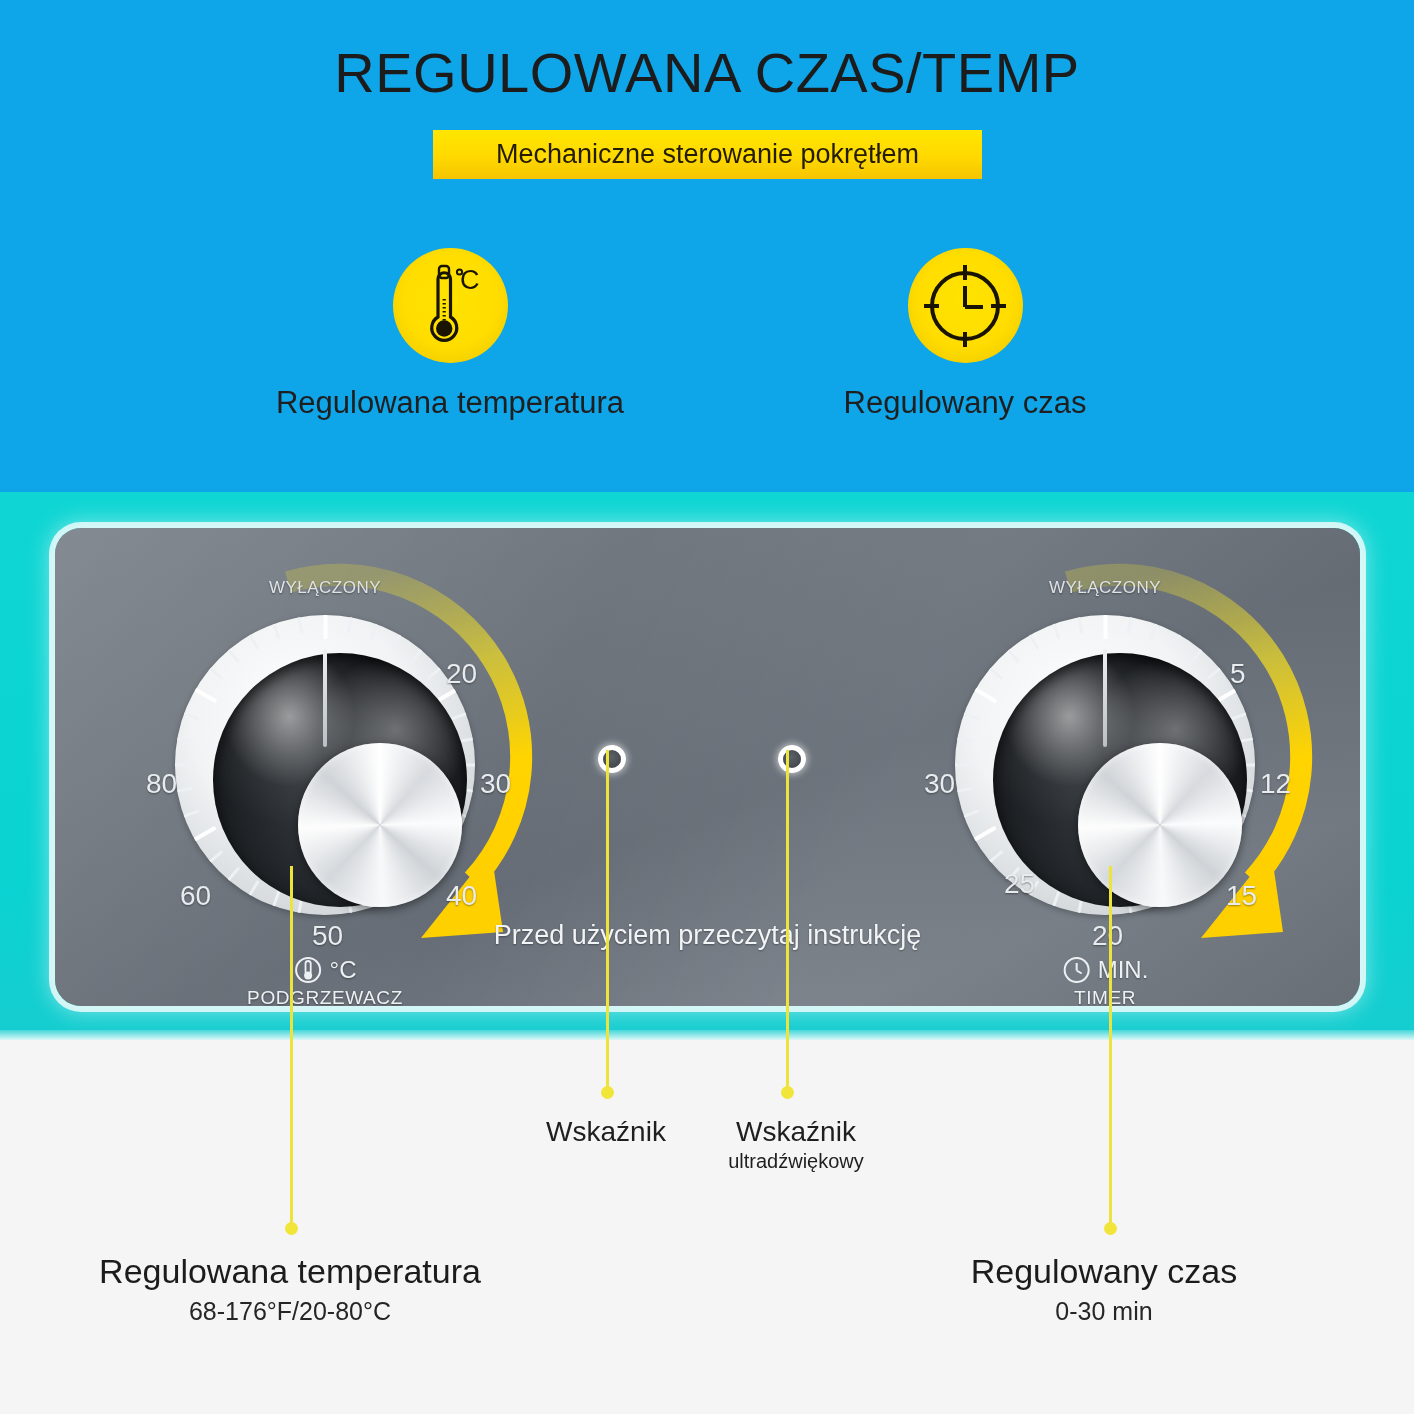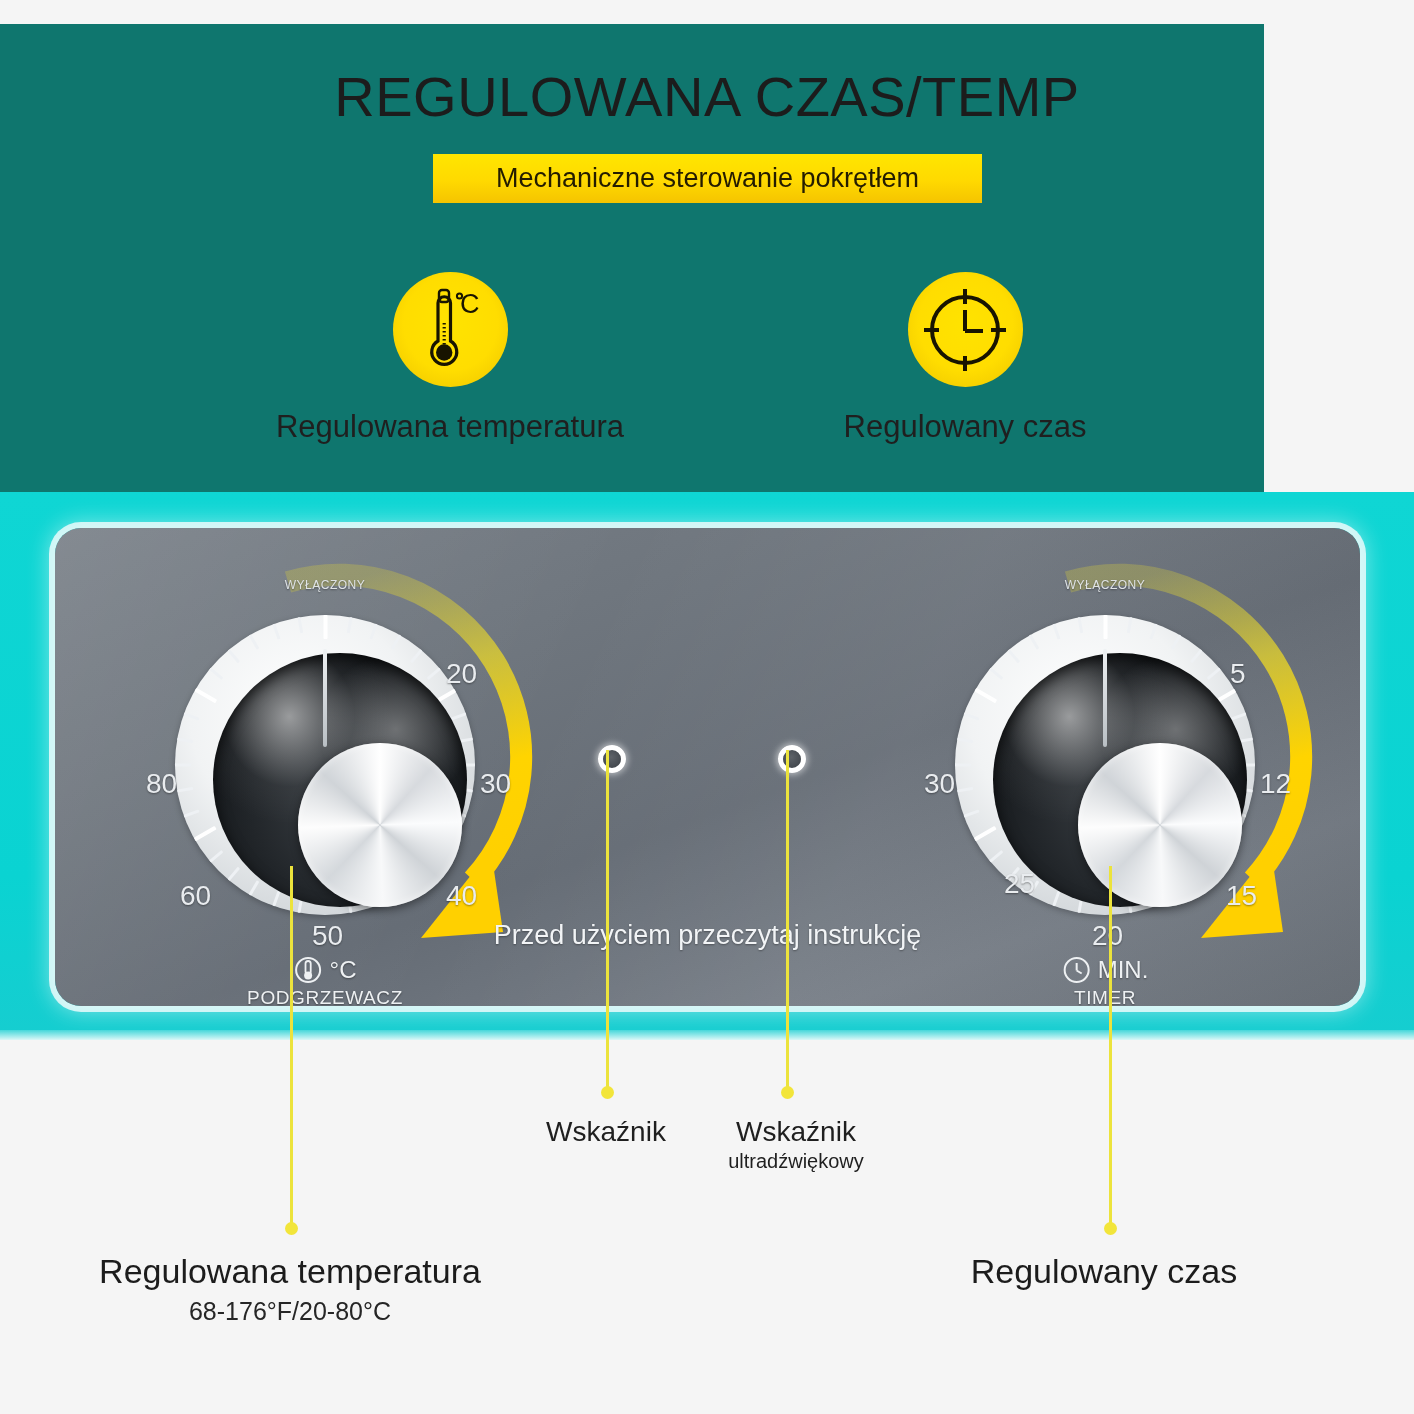--- a/index.html
+++ b/index.html
@@ -5,21 +5,21 @@
   html,body{margin:0;padding:0;}
   body{
     width:1414px;height:1414px;
     background:#f5f5f5;
     font-family:"Liberation Sans", sans-serif;
     overflow:hidden;
     position:relative;
   }
 
   
-  .top-section{position:absolute;left:0;top:0;width:1264px;height:492px;background:#0f766e;margin-top:24px;}
+  .top-section{position:absolute;left:0;top:0;width:1414px;height:492px;background:#0ea5e9;}
 
   .page-title{
     position:absolute;left:0;top:40px;width:1414px;text-align:center;
     font-size:56px;letter-spacing:0.5px;color:#1c1c1c;font-weight:400;
   }
 
   .subtitle-banner{
     position:absolute;left:433px;top:130px;width:549px;height:49px;
     background:linear-gradient(180deg,#ffe600 0%,#ffd900 55%,#f5c400 100%);
     display:flex;align-items:center;justify-content:center;
@@ -104,21 +104,21 @@
   .tick{position:absolute;left:50%;top:0;width:3px;height:150px;transform-origin:50% 150px;}
   .tick i{display:block;width:100%;height:16px;background:#eef1f4;border-radius:1px;}
   .tick.major i{height:24px;width:4px;background:#ffffff;}
 
   .dial-num{
     position:absolute;font-size:28px;color:#e9ecef;font-weight:400;
     text-shadow:0 1px 2px rgba(0,0,0,0.4);white-space:nowrap;
   }
   .dial-off{
     position:absolute;left:50%;top:-22px;transform:translateX(-50%);
-    font-size:12px;letter-spacing:0.5px;color:#dfe3e6;white-space:nowrap;
+    font-size:17px;letter-spacing:0.5px;color:#dfe3e6;white-space:nowrap;
     text-shadow:0 1px 2px rgba(0,0,0,0.4);
   }
 
   .knob-foot{
     position:absolute;left:50%;transform:translateX(-50%);
     text-align:center;white-space:nowrap;color:#eef1f3;
     text-shadow:0 1px 2px rgba(0,0,0,0.4);
   }
   .foot-row{display:flex;align-items:center;justify-content:center;gap:6px;font-size:24px;}
   .foot-sub{font-size:19px;letter-spacing:0.6px;margin-top:2px;}
@@ -515,13 +515,14 @@
   <div class="co-small-sub">ultradźwiękowy</div>
 </div>
 
 <div class="callout-text" style="left:40px;top:1252px;width:500px;">
   <div class="bottom-title">Regulowana temperatura</div>
   <div class="bottom-sub">68-176°F/20-80°C</div>
 </div>
 
 <div class="callout-text" style="left:909px;top:1252px;width:390px;">
   <div class="bottom-title">Regulowany czas</div>
+  <div class="bottom-sub">0-30 min</div>
 </div>
 
 </body></html>

